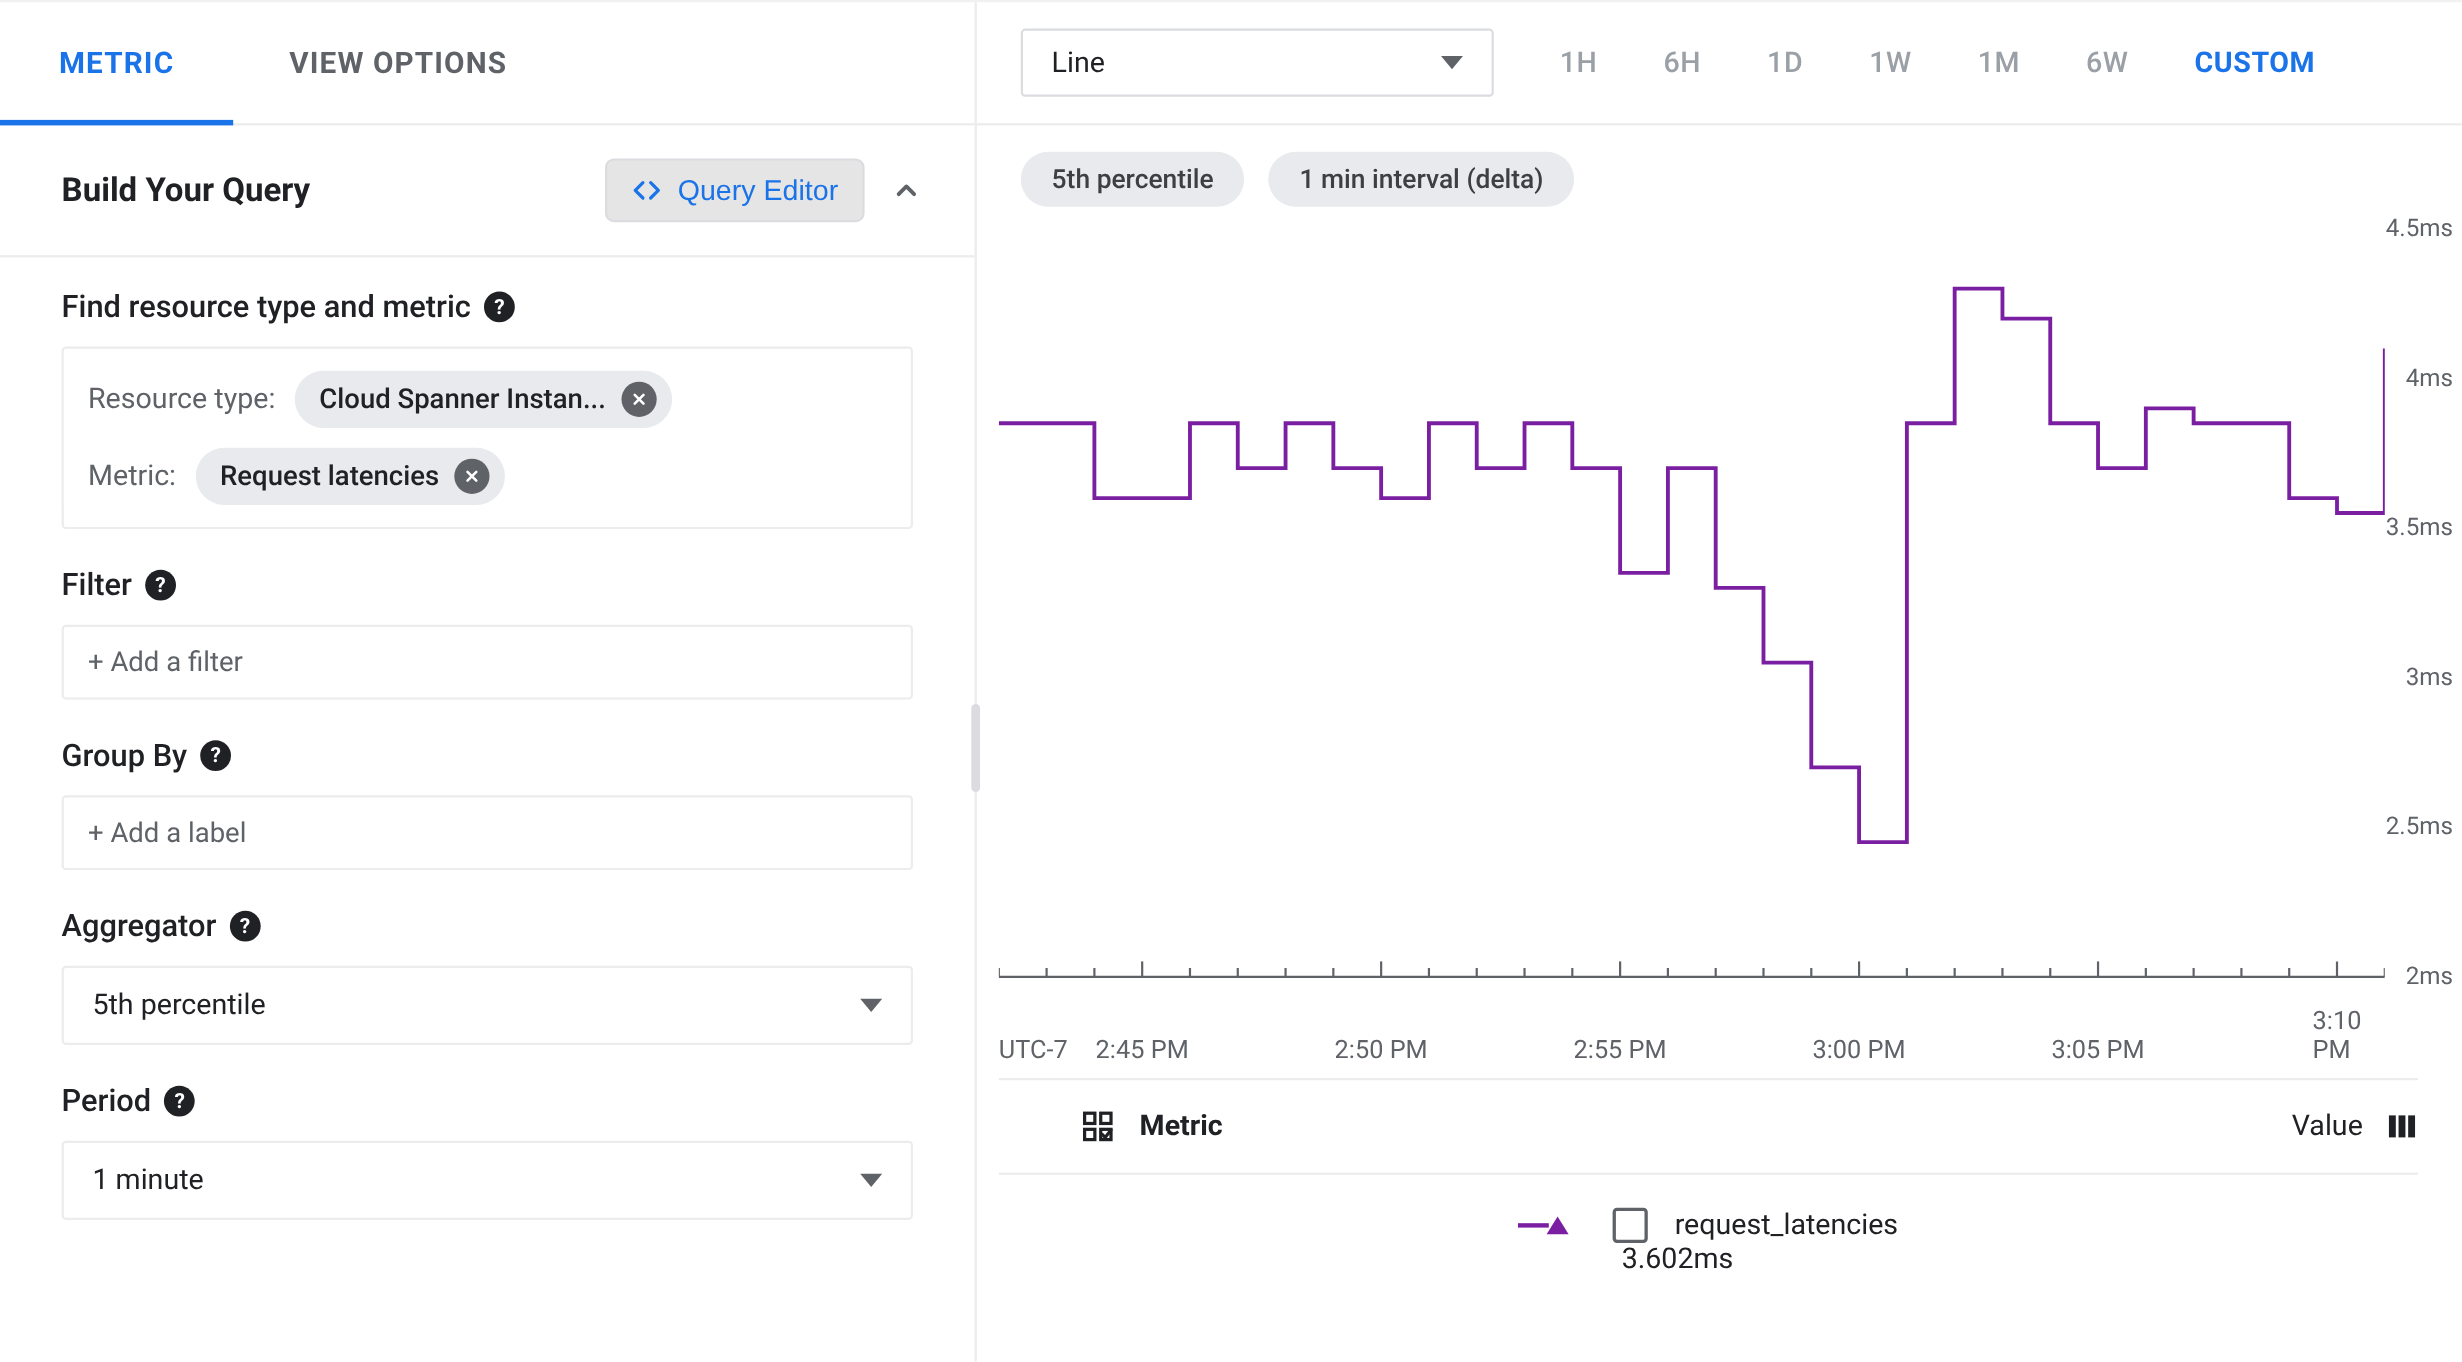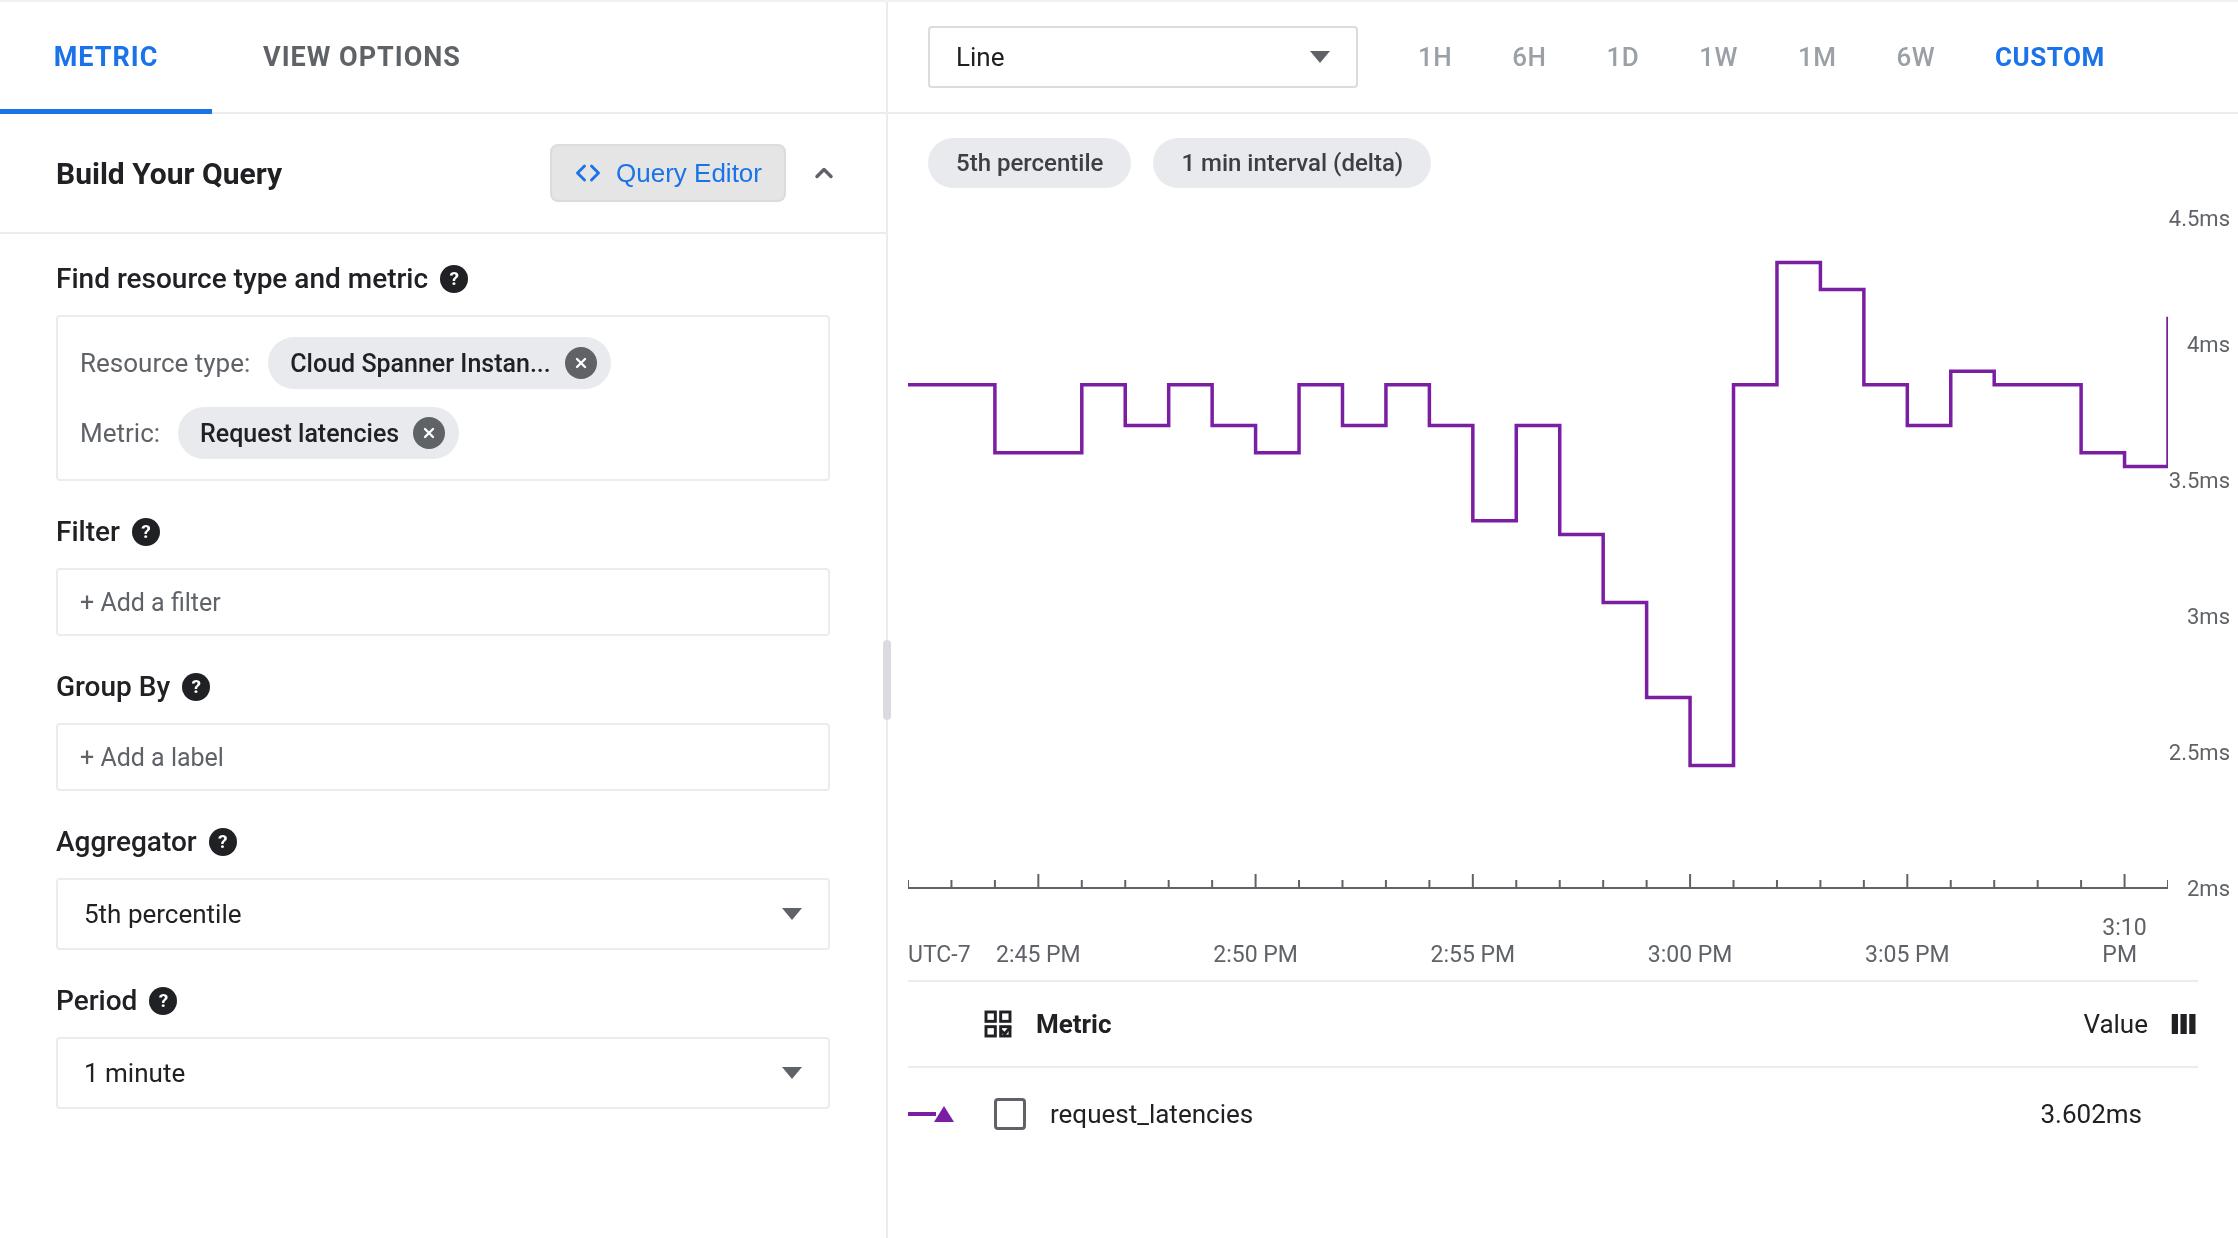--- a/index.html
+++ b/index.html
@@ -60,21 +60,21 @@
   .tz { position:absolute; left:0; bottom:-40px; font-size:23px; color:#5f6368;}
 
   .legend-hdr { margin:52px 40px 0 20px; display:flex; align-items:center; justify-content:space-between; padding:26px 0; border-bottom:2px solid #ececec; border-top:2px solid #ececec;}
   .legend-hdr-left { display:flex; align-items:center; gap:22px; padding-left:74px;}
   .legend-hdr-left .title { font-size:26px; font-weight:700; }
   .grid-icon { width:32px; height:32px; }
   .cols-icon { width:30px; height:30px; }
   .legend-hdr-right { display:flex; align-items:center; gap:20px; padding-right:0;}
   .legend-hdr-right .title { font-size:26px; font-weight:400; }
 
-  .legend-row { margin:0 40px 0 20px; display:flex; align-items:center; justify-content:space-between; padding:30px 0;}
+  .legend-row { margin:0 40px 0 20px; display:flex; align-items:center; justify-content:space-between; padding:30px 0;flex-direction:column;}
   .legend-row-left{ display:flex; align-items:center; gap:24px;}
   .series-mark { display:flex; align-items:center; gap:0; color:#7b1fa2;}
   .series-mark .line{ width:28px; height:4px; background:#7b1fa2;}
   .series-mark .tri{ width:0;height:0; border-left:10px solid transparent; border-right:10px solid transparent; border-bottom:16px solid #7b1fa2; margin-left:-2px;}
   .cb { width:32px; height:32px; border:3px solid #5f6368; border-radius:4px; margin-left:16px;}
   .legend-row .name { font-size:26px; }
   .legend-row .val { font-size:26px; font-weight:400; padding-right:56px;}
 
   .drag-handle { position:absolute; left:883px; top:640px; width:8px; height:80px; background:#dadce0; border-radius:4px; }
 </style>
@@ -237,21 +237,21 @@
           <line x1="1042.7586206896551" x2="1042.7586206896551" y1="690" y2="682" stroke="#5f6368" stroke-width="2"></line>
           <line x1="1086.206896551724" x2="1086.206896551724" y1="690" y2="682" stroke="#5f6368" stroke-width="2"></line>
           <line x1="1129.655172413793" x2="1129.655172413793" y1="690" y2="682" stroke="#5f6368" stroke-width="2"></line>
           <line x1="1173.103448275862" x2="1173.103448275862" y1="690" y2="682" stroke="#5f6368" stroke-width="2"></line>
           <line x1="1216.5517241379312" x2="1216.5517241379312" y1="690" y2="676" stroke="#5f6368" stroke-width="2"></line>
           <line x1="1260" x2="1260" y1="690" y2="682" stroke="#5f6368" stroke-width="2"></line>
           <path d="M 0 186.8 H 43.44827586206897 V 186.8 H 86.89655172413794 V 254.79999999999998 H 130.3448275862069 V 254.79999999999998 H 173.79310344827587 V 186.8 H 217.24137931034485 V 227.59999999999997 H 260.6896551724138 V 186.8 H 304.1379310344828 V 227.59999999999997 H 347.58620689655174 V 254.79999999999998 H 391.0344827586207 V 186.8 H 434.4827586206897 V 227.59999999999997 H 477.9310344827586 V 186.8 H 521.3793103448276 V 227.59999999999997 H 564.8275862068965 V 322.79999999999995 H 608.2758620689656 V 227.59999999999997 H 651.7241379310345 V 336.4000000000001 H 695.1724137931035 V 404.40000000000003 H 738.6206896551723 V 499.59999999999997 H 782.0689655172414 V 567.6 H 825.5172413793103 V 186.8 H 868.9655172413794 V 64.40000000000005 H 912.4137931034483 V 91.59999999999992 H 955.8620689655172 V 186.8 H 999.3103448275863 V 227.59999999999997 H 1042.7586206896551 V 173.2 H 1086.206896551724 V 186.8 H 1129.655172413793 V 186.8 H 1173.103448275862 V 254.79999999999998 H 1216.5517241379312 V 268.4000000000001 H 1260 V 118.8000000000001" fill="none" stroke="#7b1fa2" stroke-width="3.5" stroke-linejoin="miter"></path>
           <polygon points="1263.0344827586205,262.79999999999995 1283.0344827586205,262.79999999999995 1273.0344827586205,244.79999999999998" fill="#7b1fa2"></polygon>
         </svg>
       <div id="yticks">
-          <div class="ytick" style="top: 10px; margin-top: 10px;">4.5ms</div>
+          <div class="ytick" style="top: 10px;">4.5ms</div>
           <div class="ytick" style="top: 146px;">4ms</div>
           <div class="ytick" style="top: 282px;">3.5ms</div>
           <div class="ytick" style="top: 418px;">3ms</div>
           <div class="ytick" style="top: 554px;">2.5ms</div>
           <div class="ytick" style="top: 690px; text-align: center;">2ms</div>
         </div>
       <div id="xticks">
           <div class="xtick" style="left: 130.345px;">2:45 PM</div>
           <div class="xtick" style="left: 347.586px;">2:50 PM</div>
           <div class="xtick" style="left: 564.828px;">2:55 PM</div>

